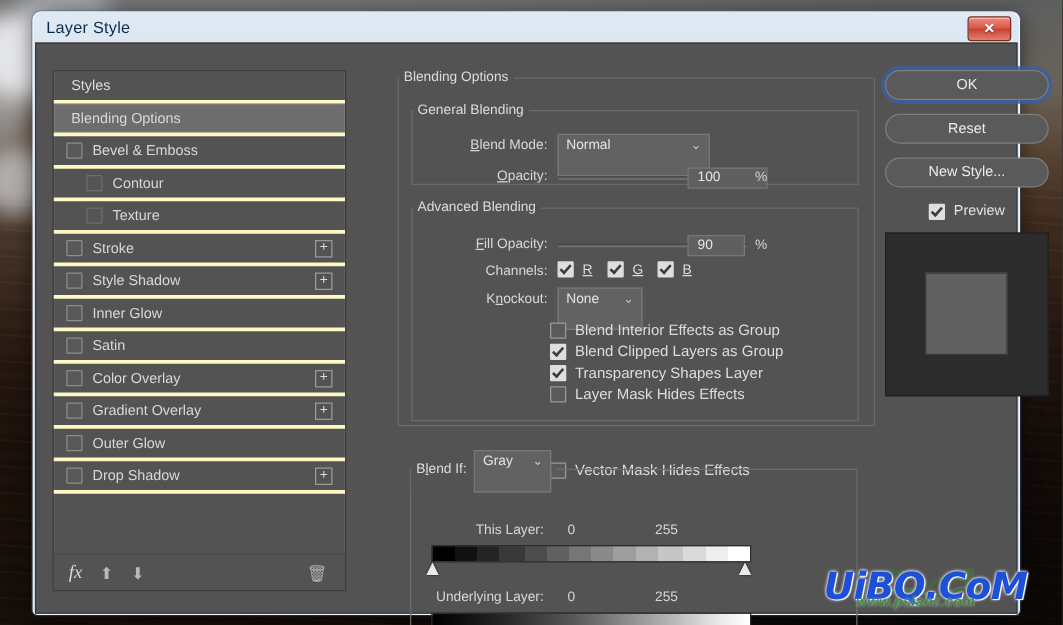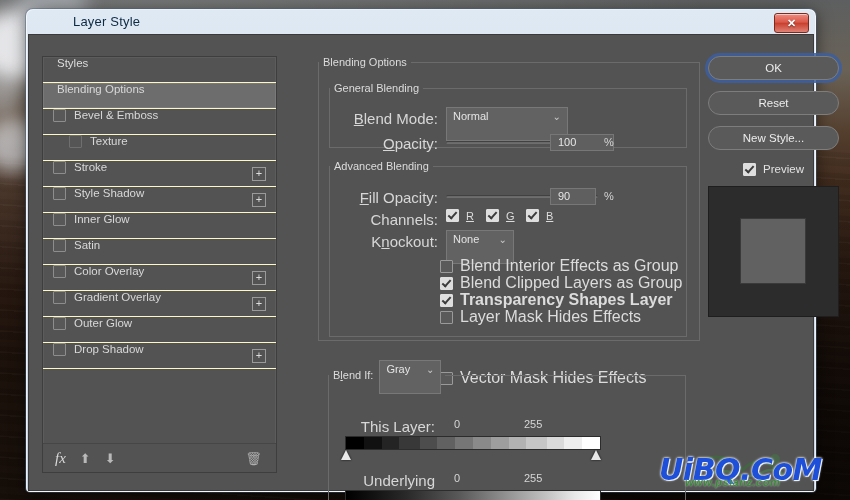--- a/index.html
+++ b/index.html
@@ -35,21 +35,21 @@
 
   
   #dialog{
     position:absolute;left:26px;top:9px;width:790px;height:483px;
     border-radius:7px 7px 4px 4px;
     background:linear-gradient(180deg,#dfe9f4 0%,#cfdced 55%,#c3d3e6 100%);
     border:1px solid rgba(255,255,255,.65);
     box-shadow:0 3px 16px rgba(0,0,0,.55),0 0 0 1px rgba(90,120,150,.45);
     padding:1px;box-sizing:border-box;
   }
-  #titlebar{height:24px;position:relative;margin-left:36px;}
+  #titlebar{height:24px;position:relative;}
   #title-text{
     position:absolute;left:9px;top:3px;font-size:13px;color:#0d2a44;
     letter-spacing:.2px;
   }
   #close-btn{
     position:absolute;right:5px;top:2px;width:33px;height:18px;
     border-radius:3px;
     background:linear-gradient(180deg,#f08a80 0%,#da5a4b 45%,#c9412f 52%,#e08275 100%);
     border:1px solid #7b2a1c;
     box-shadow:inset 0 1px 0 rgba(255,255,255,.55);
@@ -67,22 +67,22 @@
   }
   .hdr-u{text-decoration:underline;}
 
   
   #styles-panel{
     position:absolute;left:13px;top:21px;width:233px;height:415px;
     background:#535353;border:1px solid #3e3e3e;
     box-shadow:inset 0 0 0 1px #5c5c5c;
   }
   .srow{
-    height:26px;border-bottom:1px solid #fef9c3;
-    display:flex;padding-left:10px;box-sizing:border-box;
+    height:26px;border-bottom:3px solid #fef9c3;
+    display:flex;align-items:center;padding-left:10px;box-sizing:border-box;
     position:relative;color:#d8d8d8;font-size:11.5px;
   }
   .srow.head{padding-left:14px;color:#dcdcdc;}
   .srow.sel{background:#6d6d6d;box-shadow:inset 0 0 0 1px #7a7a7a;padding-left:14px;}
   .srow.sub{padding-left:26px;}
   .cb{
     width:11px;height:11px;margin-right:8px;flex:0 0 auto;
     border:1px solid #8d8d8d;background:#585858;border-radius:1px;
     display:inline-block;position:relative;
   }
@@ -107,39 +107,39 @@
   #main-panel{
     position:absolute;left:289px;top:21px;width:382px;height:457px;
   }
   fieldset{border:1px solid #6b6b6b;margin:0;padding:0;box-sizing:border-box;}
   legend{padding:0 4px;color:#dcdcdc;font-size:11px;}
   #fs-blending{position:absolute;left:0;top:0;width:382px;height:285px;}
   #fs-general{position:absolute;left:10px;top:14px;width:358px;height:66px;}
   #fs-advanced{position:absolute;left:10px;top:92px;width:358px;height:177px;}
   #fs-blendif{position:absolute;left:10px;top:302px;width:358px;height:152px;}
 
-  .lbl{position:absolute;text-align:right;color:#d7d7d7;font-size:15px;}
+  .lbl{position:absolute;text-align:right;color:#d7d7d7;font-size:11px;}
   .sel-box{
     position:absolute;height:34px;background:#626262;
     border:1px solid #787878;box-sizing:border-box;
     color:#e4e4e4;font-size:11px;line-height:16px;padding-left:6px;
   }
   .sel-box .chev{position:absolute;right:6px;top:1px;color:#c9c9c9;font-size:10px;}
   .num-box{
     position:absolute;height:17px;background:#5f5f5f;border:1px solid #777;
     box-sizing:border-box;color:#e6e6e6;font-size:11px;line-height:15px;
     padding-left:7px;
   }
   .pct{position:absolute;color:#d5d5d5;font-size:11px;}
   .track{position:absolute;height:3px;background:#6e6e6e;border-radius:2px;
     box-shadow:inset 0 1px 1px rgba(0,0,0,.45);}
   .thumb{position:absolute;width:0;height:0;
     border-left:6px solid transparent;border-right:6px solid transparent;
     border-bottom:9px solid #eaeaea;}
-  .ckrow{position:absolute;display:flex;align-items:center;font-size:16px;color:#dcdcdc;}
+  .ckrow{position:absolute;display:flex;align-items:center;font-size:12px;color:#dcdcdc;}
   .cb2{width:11px;height:11px;border:1px solid #9a9a9a;background:#5a5a5a;
     margin-right:7px;border-radius:1px;position:relative;flex:0 0 auto;}
   .cb2.on{background:#dedede;border-color:#dedede;}
   .cb2.on:after{content:"";position:absolute;left:3px;top:0px;width:3px;height:7px;
     border:solid #3b3b3b;border-width:0 2px 2px 0;transform:rotate(42deg);}
   .chan{position:absolute;display:flex;align-items:center;font-size:11px;color:#dcdcdc;}
 
   .ramp{position:absolute;height:14px;border:1px solid #2c2c2c;box-sizing:border-box;
     background:linear-gradient(90deg,#000 0%,#0d0d0d 8%,#2a2a2a 24%,#5a5a5a 45%,#8e8e8e 62%,#c2c2c2 79%,#e8e8e8 90%,#fff 100%);}
   .ramp.stepped{background:linear-gradient(90deg,
@@ -223,20 +223,24 @@
       <div class="srow sel">
         <span>Blending Options</span>
       </div>
       <div id="styles-items">
           <div class="srow">
             <span class="cb"></span>
             <span>Bevel &amp; Emboss</span>
           </div>
           <div class="srow sub">
             <span class="cb dim"></span>
+            <span>Contour</span>
+          </div>
+          <div class="srow sub">
+            <span class="cb dim"></span>
             <span>Texture</span>
           </div>
           <div class="srow">
             <span class="cb"></span>
             <span>Stroke</span>
             <span class="plus">+</span>
           </div>
           <div class="srow">
             <span class="cb"></span>
             <span>Style Shadow</span>
@@ -333,21 +337,21 @@
 
           <div id="advanced-options">
               <div class="ckrow" style="left: 110px; top: 85px;">
                 <span class="cb2"></span>
                 <span>Blend Interior Effects as Group</span>
               </div>
               <div class="ckrow" style="left: 110px; top: 102px;">
                 <span class="cb2 on"></span>
                 <span>Blend Clipped Layers as Group</span>
               </div>
-              <div class="ckrow" style="left: 110px; top: 119px; font-weight: bold;">
+              <div class="ckrow" style="left: 110px; top: 119px;">
                 <span class="cb2 on"></span>
                 <span>Transparency Shapes Layer</span>
               </div>
               <div class="ckrow" style="left: 110px; top: 136px;">
                 <span class="cb2"></span>
                 <span>Layer Mask Hides Effects</span>
               </div>
               <div class="ckrow" style="left: 110px; top: 153px; margin-top: 44px;">
                 <span class="cb2"></span>
                 <span>Vector Mask Hides Effects</span>

